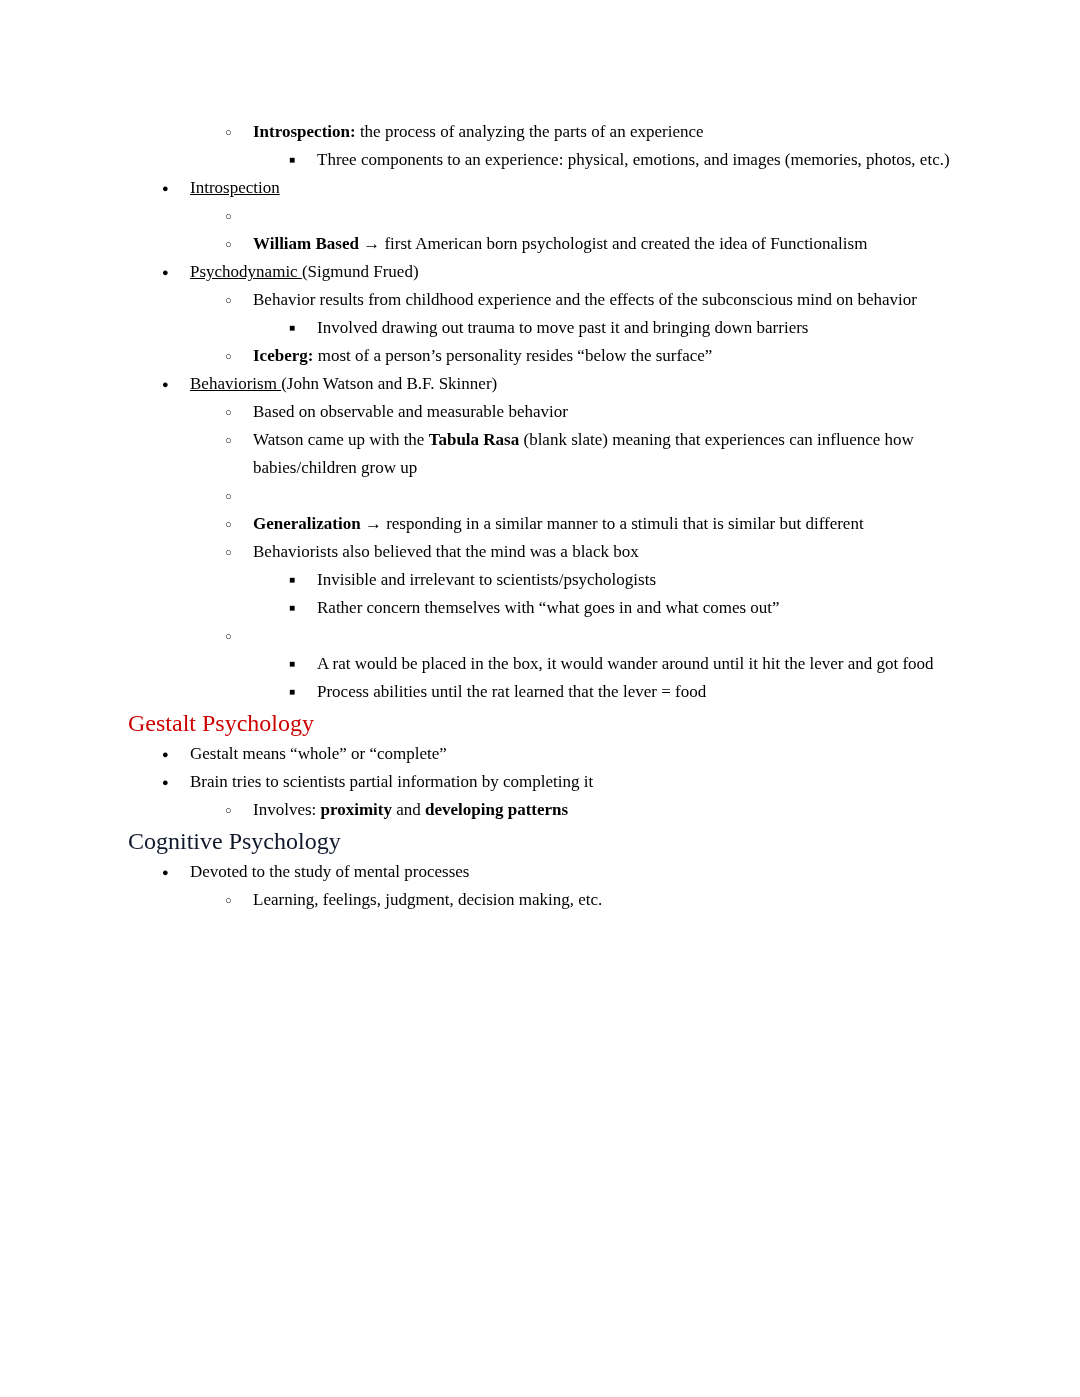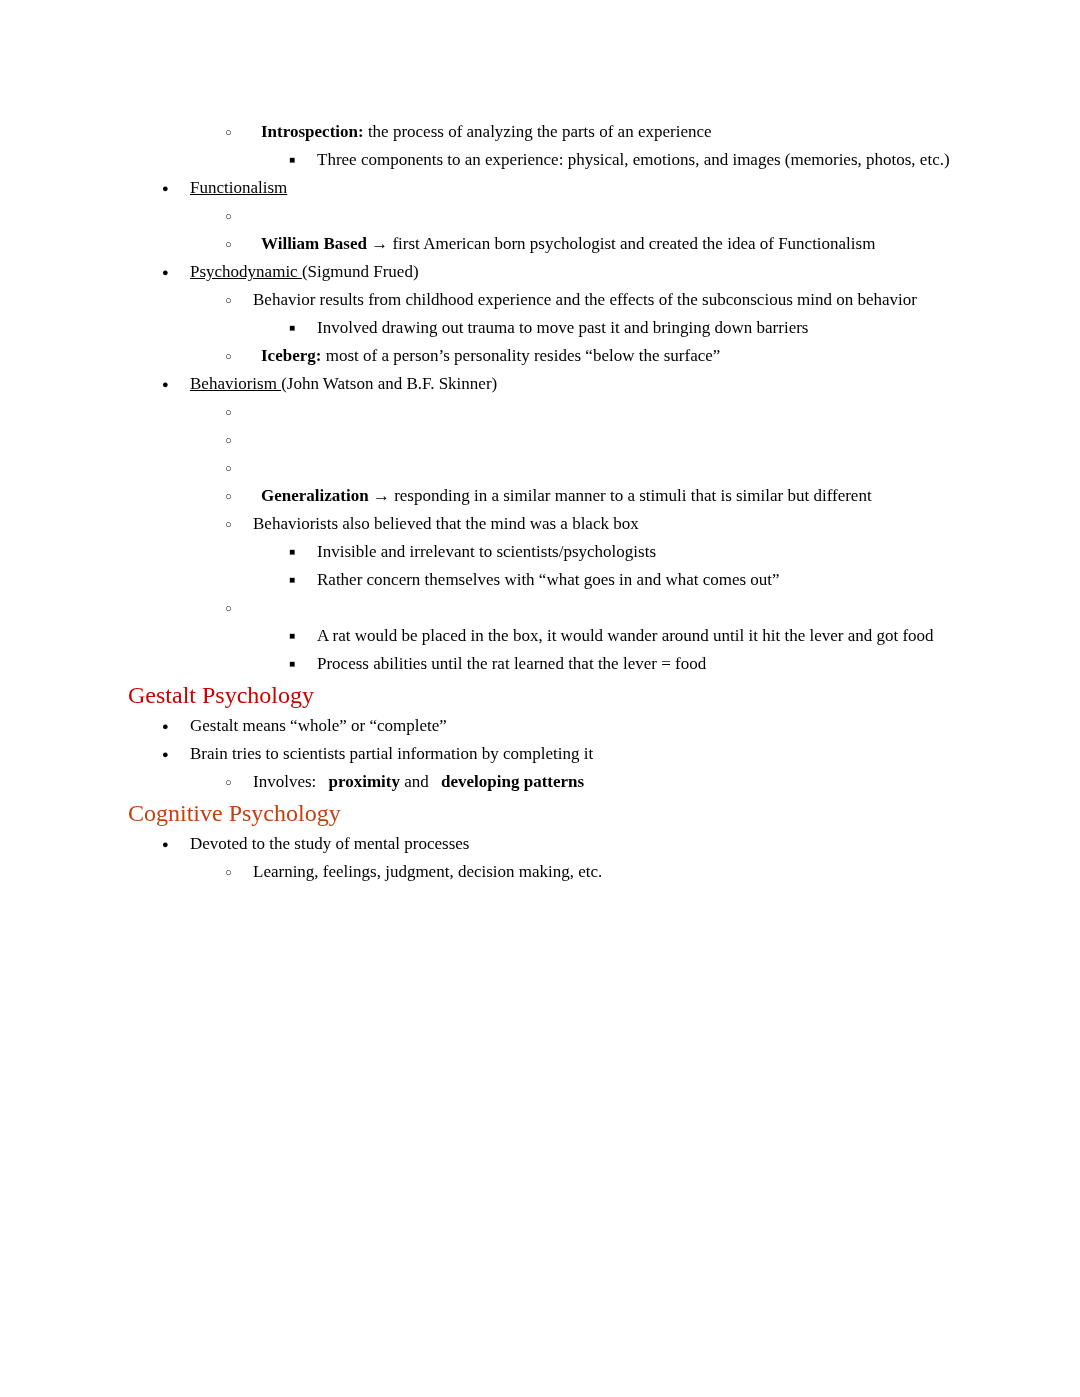--- a/index.html
+++ b/index.html
@@ -38,21 +38,21 @@
     line-height: 28px;
     text-align: left;
   }
   .bullet.b1 { font-size: 11px; }
   .bullet.b2 { font-size: 11px; }
   .bullet.b3 { font-size: 10px; }
   .txt {
     flex: 1 1 auto;
     min-width: 0;
   }
-  .bold { font-weight: bold; margin-left: 8px; }
+  .bold { font-weight: bold; }
   .ul { text-decoration: underline; }
   .heading {
     font-size: 24px;
     line-height: 30px;
     margin-top: 2px;
     margin-bottom: 2px;
   }
 </style>
 </head>
 <body>
@@ -62,21 +62,21 @@
       <div class="item l2">
         <span class="bullet b2">○</span>
         <span class="txt"><span class="bold">Introspection:</span><span> the process of analyzing the parts of an experience</span></span>
       </div>
       <div class="item l3">
         <span class="bullet b3">■</span>
         <span class="txt"><span>Three components to an experience: physical, emotions, and images (memories, photos, etc.)</span></span>
       </div>
       <div class="item l1">
         <span class="bullet b1">●</span>
-        <span class="txt"><span class="ul">Functionalism</span></span>
+        <span class="txt"><span class="ul">Introspection</span></span>
       </div>
       <div class="item l2">
         <span class="bullet b2">○</span>
       </div>
       <div class="item l2">
         <span class="bullet b2">○</span>
         <span class="txt"><span class="bold">William Based</span><span> → first American born psychologist and created the idea of Functionalism</span></span>
       </div>
       <div class="item l1">
         <span class="bullet b1">●</span>
@@ -93,23 +93,25 @@
       <div class="item l2">
         <span class="bullet b2">○</span>
         <span class="txt"><span class="bold">Iceberg:</span><span> most of a person’s personality resides “below the surface”</span></span>
       </div>
       <div class="item l1">
         <span class="bullet b1">●</span>
         <span class="txt"><span class="ul">Behaviorism </span><span>(John Watson and B.F. Skinner)</span></span>
       </div>
       <div class="item l2">
         <span class="bullet b2">○</span>
+        <span class="txt"><span>Based on observable and measurable behavior</span></span>
       </div>
       <div class="item l2">
         <span class="bullet b2">○</span>
+        <span class="txt"><span>Watson came up with the </span><span class="bold">Tabula Rasa</span><span> (blank slate) meaning that experiences can influence how babies/children grow up</span></span>
       </div>
       <div class="item l2">
         <span class="bullet b2">○</span>
       </div>
       <div class="item l2">
         <span class="bullet b2">○</span>
         <span class="txt"><span class="bold">Generalization</span><span> → responding in a similar manner to a stimuli that is similar but different</span></span>
       </div>
       <div class="item l2">
         <span class="bullet b2">○</span>
@@ -140,21 +142,21 @@
         <span class="txt"><span>Gestalt means “whole” or “complete”</span></span>
       </div>
       <div class="item l1">
         <span class="bullet b1">●</span>
         <span class="txt"><span>Brain tries to scientists partial information by completing it</span></span>
       </div>
       <div class="item l2">
         <span class="bullet b2">○</span>
         <span class="txt"><span>Involves: </span><span class="bold">proximity</span><span> and </span><span class="bold">developing patterns</span></span>
       </div>
-      <div class="heading" style="color: #c2410c;"><span>Cognitive Psychology</span></div>
+      <div class="heading" style="color: #0f172a;"><span>Cognitive Psychology</span></div>
       <div class="item l1">
         <span class="bullet b1">●</span>
         <span class="txt"><span>Devoted to the study of mental processes</span></span>
       </div>
       <div class="item l2">
         <span class="bullet b2">○</span>
         <span class="txt"><span>Learning, feelings, judgment, decision making, etc.</span></span>
       </div>
     </div>
 </div>

